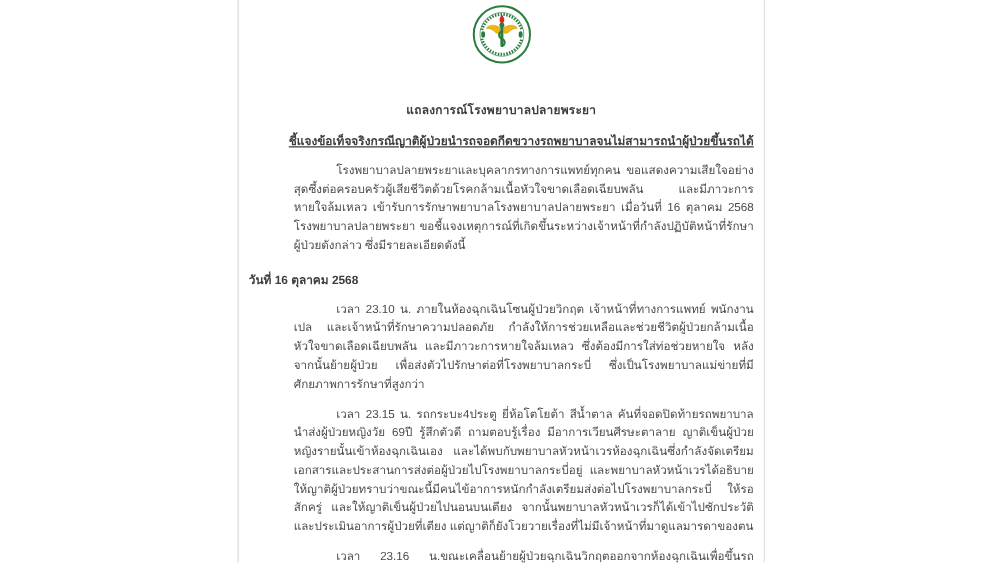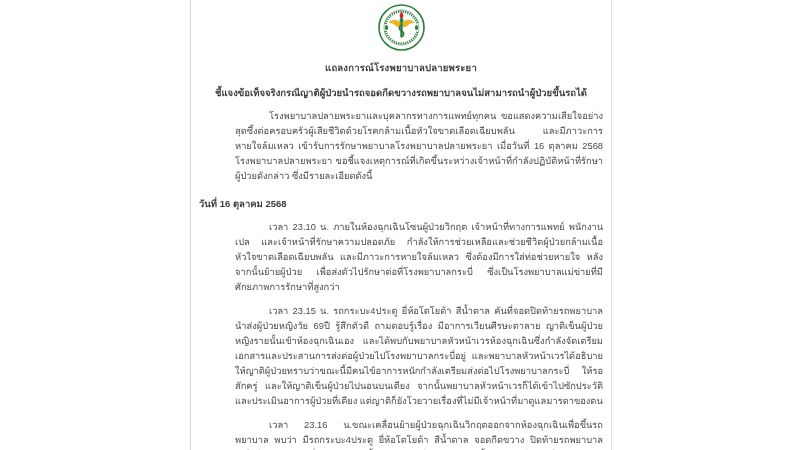--- a/index.html
+++ b/index.html
@@ -26,29 +26,30 @@
   .logo-wrap {
     text-align: center;
     height: 52px;
   }
   .logo-wrap svg { display: inline-block; }
   .doc-title {
     text-align: center;
     font-weight: bold;
     color: #3d3d3d;
     font-size: 9.5px;
-    margin-top: 5px;
+    margin-top: 25px;
     letter-spacing: 0.2px;
   }
   .doc-subtitle {
-    text-align: center;
+    text-align: right;
     font-weight: bold;
     color: #3d3d3d;
     font-size: 9.5px;
     margin-top: 10px;
+    text-decoration: underline;
   }
   .para {
     font-size: 9.3px;
     line-height: 15px;
     color: #4a4a4a;
     text-align: justify;
     text-indent: 34px;
     margin-top: 9px;
     word-break: break-word;
     margin-left: 36px;

